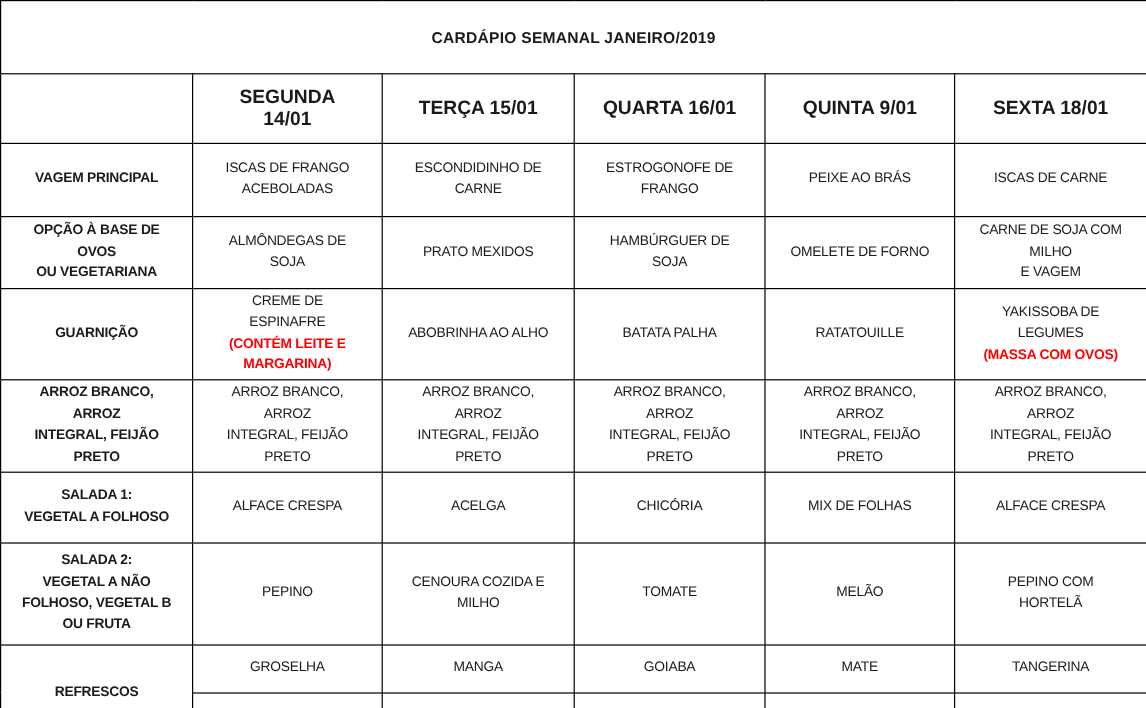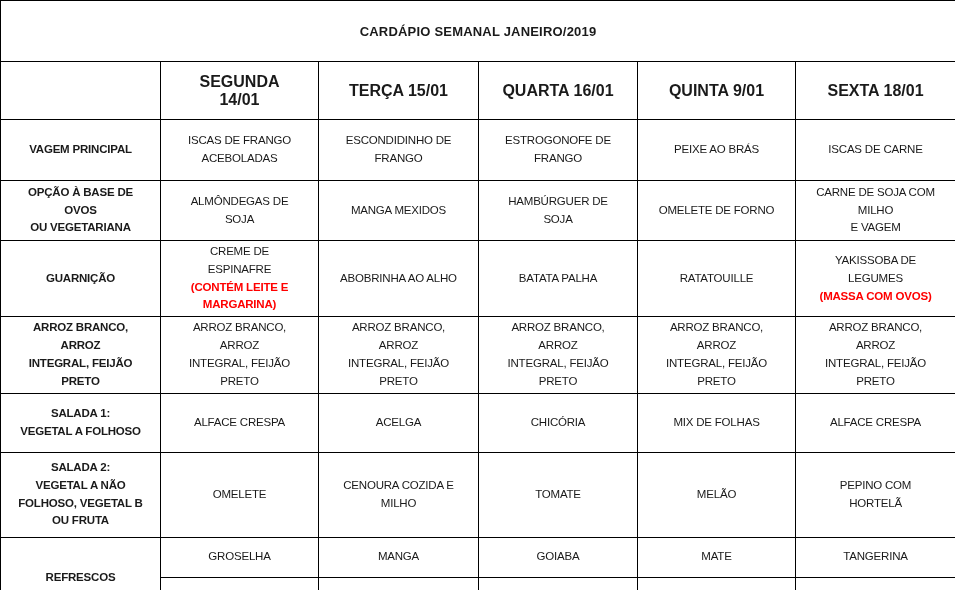--- a/index.html
+++ b/index.html
@@ -95,41 +95,41 @@
     <td class="day-header">SEXTA 18/01</td>
   </tr>
 
   <tr class="r-prato">
     <td class="row-label">VAGEM PRINCIPAL</td>
     <td>
           <div class="cell-text">ISCAS DE FRANGO
 ACEBOLADAS</div>
         </td>
     <td>
-          <div class="cell-text">ESCONDIDINHO DE FRANGO</div>
+          <div class="cell-text">ESCONDIDINHO DE CARNE</div>
         </td>
     <td>
           <div class="cell-text">ESTROGONOFE DE FRANGO</div>
         </td>
     <td>
           <div class="cell-text">PEIXE AO BRÁS</div>
         </td>
     <td>
           <div class="cell-text">ISCAS DE CARNE</div>
         </td>
   </tr>
 
   <tr class="r-opcao">
     <td class="row-label">OPÇÃO À BASE DE OVOS
 OU VEGETARIANA</td>
     <td>
           <div class="cell-text">ALMÔNDEGAS DE SOJA</div>
         </td>
     <td>
-          <div class="cell-text">MANGA MEXIDOS</div>
+          <div class="cell-text">PRATO MEXIDOS</div>
         </td>
     <td>
           <div class="cell-text">HAMBÚRGUER DE SOJA</div>
         </td>
     <td>
           <div class="cell-text">OMELETE DE FORNO</div>
         </td>
     <td>
           <div class="cell-text">CARNE DE SOJA COM MILHO
 E VAGEM</div>
@@ -202,21 +202,21 @@
           <div class="cell-text">ALFACE CRESPA</div>
         </td>
   </tr>
 
   <tr class="r-salada2">
     <td class="row-label">SALADA 2:
 VEGETAL A NÃO
 FOLHOSO, VEGETAL B
 OU FRUTA</td>
     <td>
-          <div class="cell-text">OMELETE</div>
+          <div class="cell-text">PEPINO</div>
         </td>
     <td>
           <div class="cell-text">CENOURA COZIDA E MILHO</div>
         </td>
     <td>
           <div class="cell-text">TOMATE</div>
         </td>
     <td>
           <div class="cell-text">MELÃO</div>
         </td>

